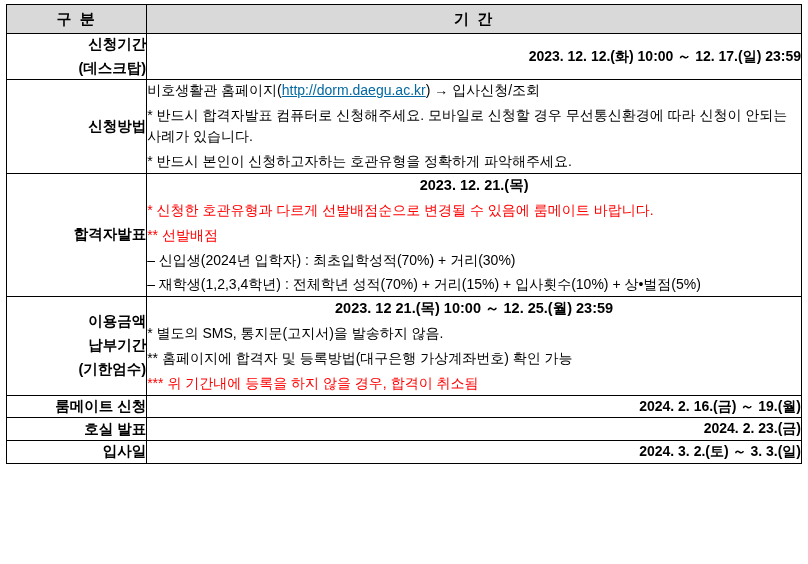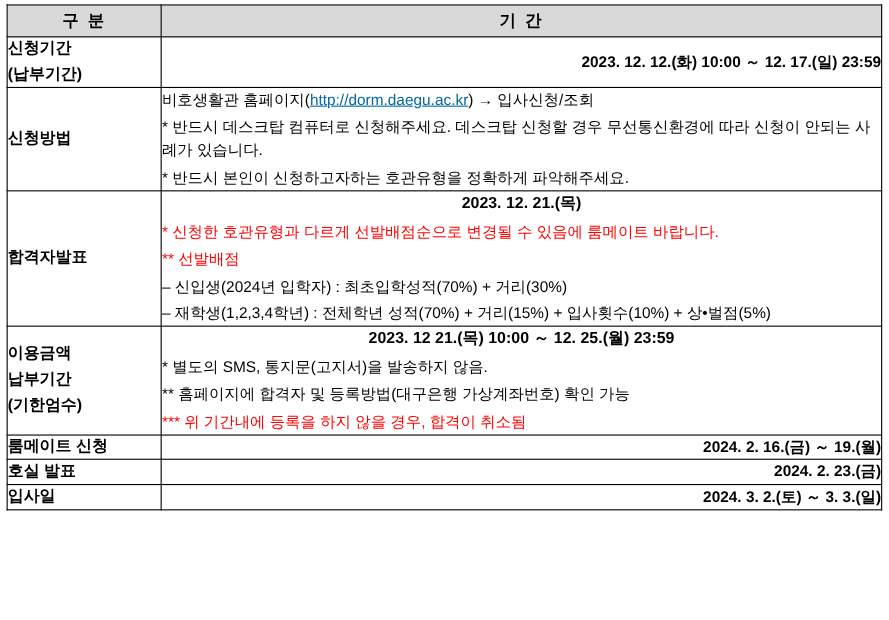--- a/index.html
+++ b/index.html
@@ -38,21 +38,21 @@
 
   thead th {
     background: #d9d9d9;
     font-weight: bold;
     font-size: 15px;
     text-align: center;
     height: 28px;
     letter-spacing: 2px;
   }
   td.label {
-    text-align: left;
+    text-align: right;
     font-weight: bold;
     font-size: 14.5px;
     line-height: 1.45;
     padding: 5px 2px;
   }
   td.body {
     font-size: 14px;
     line-height: 1.55;
     padding: 6px 8px;
   }
@@ -88,34 +88,34 @@
       <tr>
         <th>구 분</th>
         <th>기 간</th>
       </tr>
     </thead>
     <tbody>
 
       <tr>
         <td class="label">
           <span class="line">신청기간</span>
-          <span class="line">(납부기간)</span>
+          <span class="line">(데스크탑)</span>
         </td>
         <td class="body center">
           <span class="line bold">2023. 12. 12.(화) 10:00 ～ 12. 17.(일) 23:59</span>
         </td>
       </tr>
 
       <tr>
         <td class="label">
           <span class="line">신청방법</span>
         </td>
         <td class="body left tight">
           <span class="line">비호생활관 홈페이지(<a class="link" href="#">http://dorm.daegu.ac.kr</a>) → 입사신청/조회</span>
-          <span class="line">* 반드시 데스크탑 컴퓨터로 신청해주세요. 데스크탑 신청할 경우 무선통신환경에 따라 신청이 안되는 사례가 있습니다.</span>
+          <span class="line">* 반드시 합격자발표 컴퓨터로 신청해주세요. 모바일로 신청할 경우 무선통신환경에 따라 신청이 안되는 사례가 있습니다.</span>
           <span class="line">* 반드시 본인이 신청하고자하는 호관유형을 정확하게 파악해주세요.</span>
         </td>
       </tr>
 
       <tr>
         <td class="label">
           <span class="line">합격자발표</span>
         </td>
         <td class="body left tight">
           <span class="hdr-date">2023. 12. 21.(목)</span>

